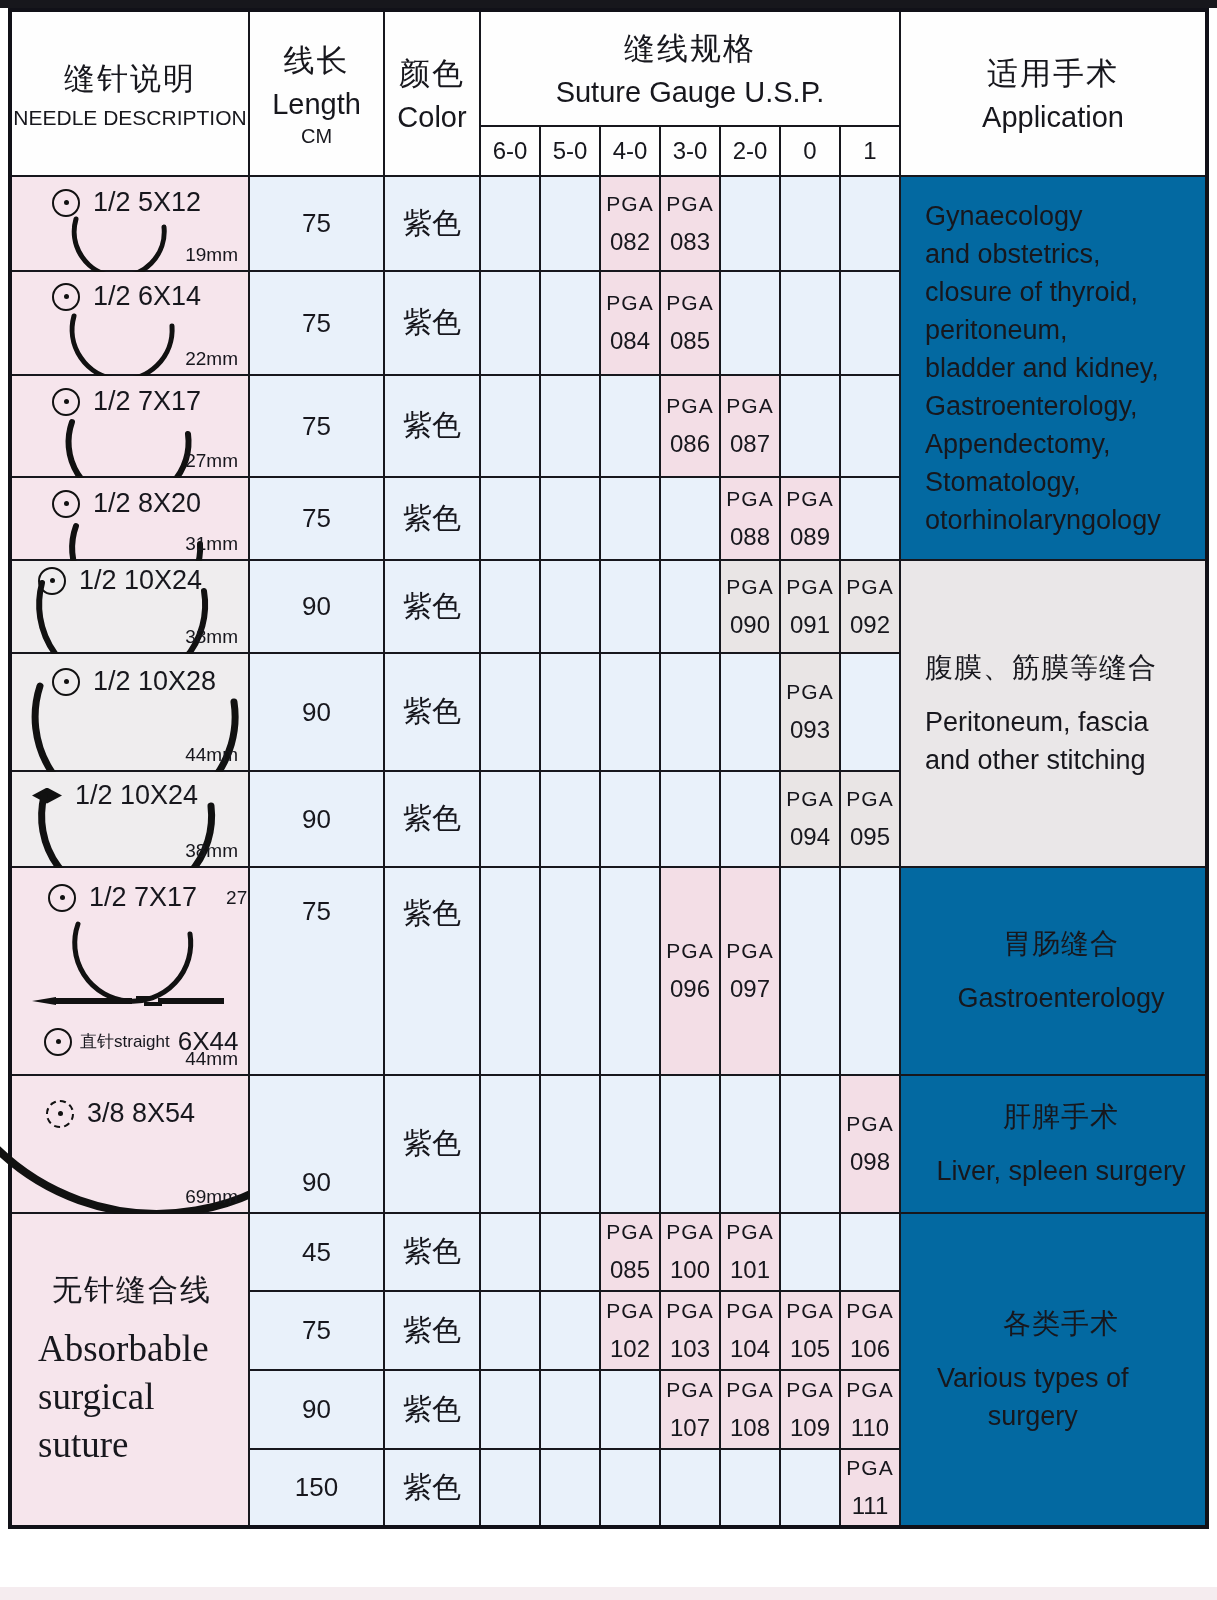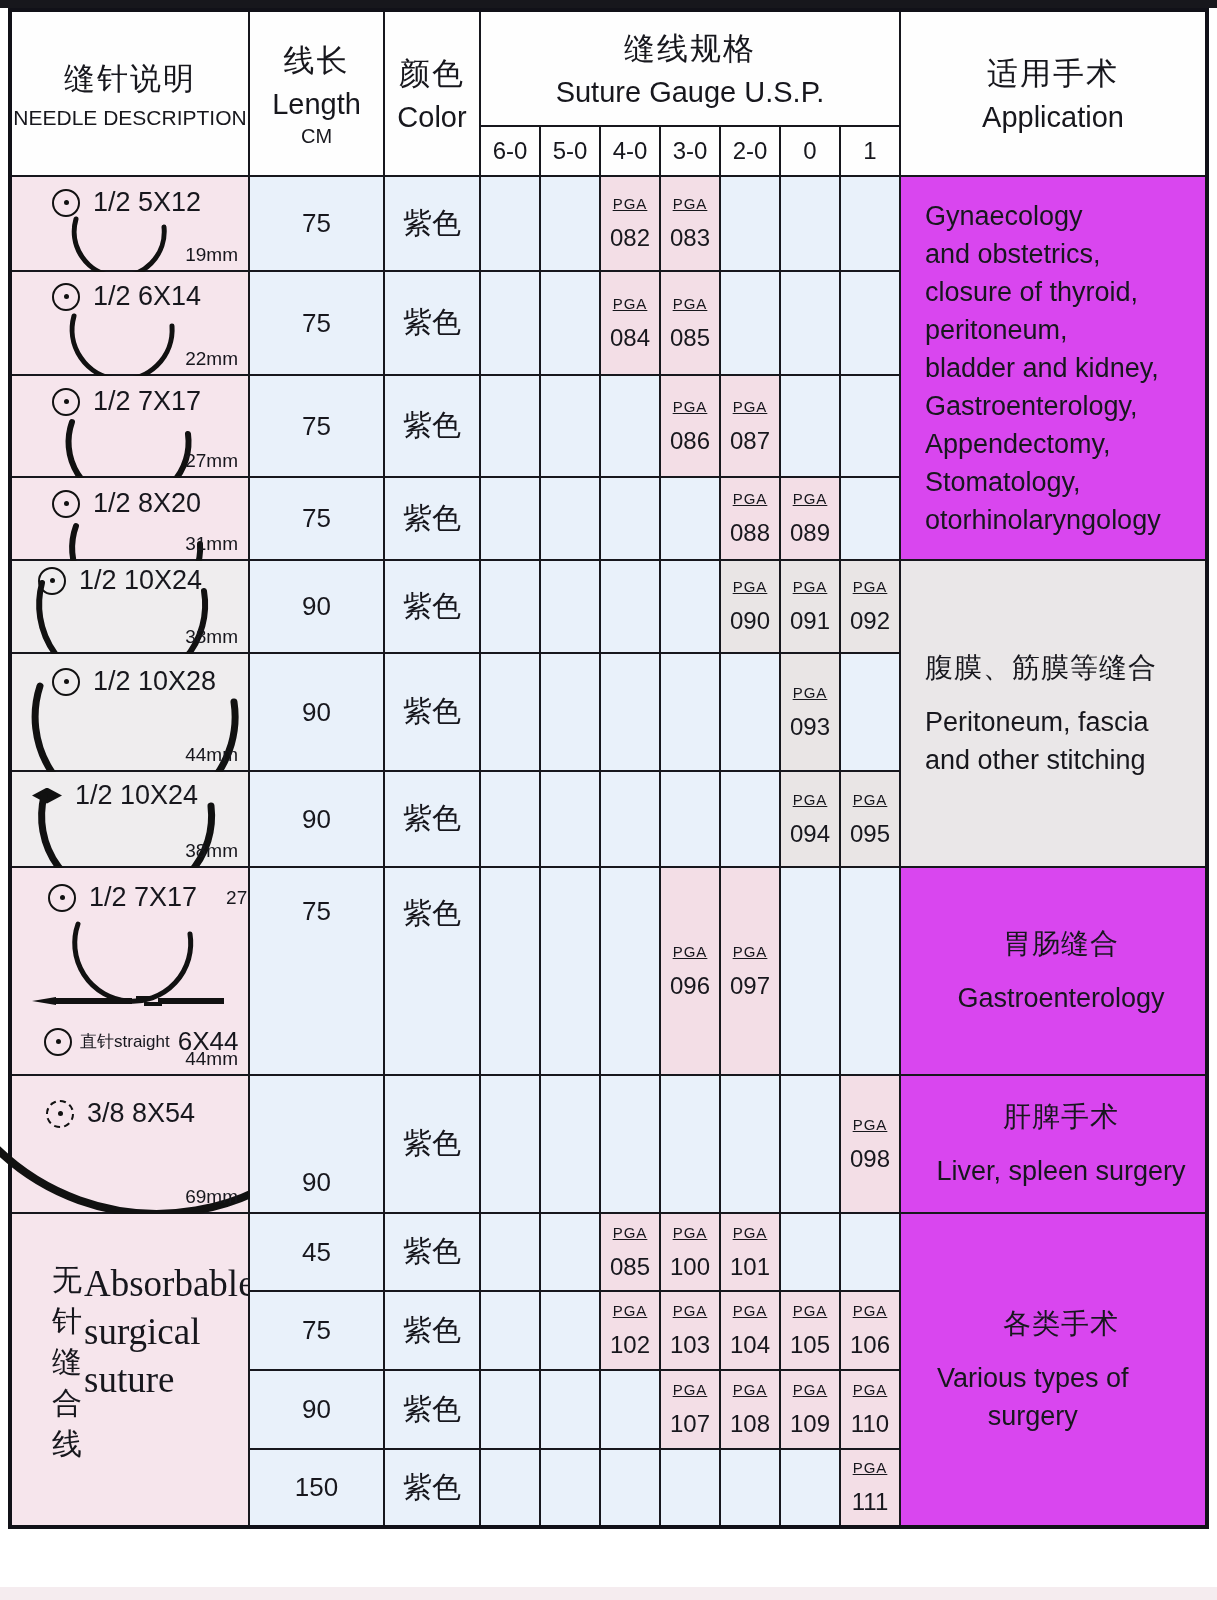--- a/index.html
+++ b/index.html
@@ -8,34 +8,34 @@
   .below-strip{position:absolute;left:0;top:1587px;width:1217px;height:13px;background:#f5ecef;}
   table.sheet{position:absolute;left:8px;top:8px;width:1201px;border-collapse:collapse;table-layout:fixed;border:4px solid #111118;}
   td,th{border:2px solid #17171d;padding:0;position:relative;vertical-align:middle;font-weight:normal;}
   
   .wh{background:#fefefe;}
   .bl{background:#e9f1fa;}
   .pk{background:#f6e5ec;}
   .gy{background:#efedee;}
   .hp{background:#f3dee6;}
   .hg{background:#e9e5e5;}
-  .apk{background:#d946ef;}
+  .apk{background:#0369a1;}
   .agy{background:#eae7e8;}
   
   .hzh{font-size:31px;letter-spacing:2px;}
   .hen{font-size:21px;margin-top:6px;}
   .hen2{font-size:29px;}
   .hcm{font-size:20px;margin-top:4px;}
   th .stack{display:flex;flex-direction:column;align-items:center;justify-content:center;height:100%;}
   .gauge-col-label{font-size:24px;text-align:center;}
   
   .len{text-align:center;font-size:26px;}
   .col{text-align:center;font-size:29px;}
   .pga{display:flex;flex-direction:column;align-items:center;justify-content:center;height:100%;}
-  .pl{font-size:15px;letter-spacing:1px;text-decoration:underline;}
+  .pl{font-size:21px;letter-spacing:1px;}
   .pn{font-size:24px;margin-top:12px;}
   
   .spec{position:absolute;display:flex;align-items:center;gap:13px;font-size:27px;white-space:nowrap;}
   .eye{width:24px;height:24px;border:2px solid #111;border-radius:50%;position:relative;flex:0 0 auto;}
   .eye::after{content:"";position:absolute;left:50%;top:50%;width:5px;height:5px;margin:-2.5px 0 0 -2.5px;border-radius:50%;background:#111;}
   .eye.dashed{border-style:dashed;}
   .dia{width:30px;height:16px;background:#111;clip-path:polygon(50% 0,100% 50%,50% 100%,0 50%);flex:0 0 auto;}
   .mm{position:absolute;right:10px;bottom:4px;font-size:19px;}
   .mmtop{font-size:19px;margin-left:16px;}
   .zhsmall{font-size:17px;}
@@ -47,21 +47,21 @@
   
   .app{vertical-align:middle;}
   .appbox{display:flex;flex-direction:column;justify-content:center;height:100%;padding:6px 8px 6px 24px;box-sizing:border-box;}
   .ml{white-space:pre-line;}
   .app-en{font-size:27px;line-height:38px;text-align:left;}
   .app-zh{font-size:28px;margin-bottom:16px;letter-spacing:1px;text-align:left;}
   .appbox.center{align-items:center;}
   .appbox.center .app-zh,.appbox.center .app-en{text-align:center;}
   .app5 .app-en{align-self:flex-start;padding-left:12px;text-align:left;}
   
-  .nnbox{padding:10px 6px 10px 26px;display:flex;justify-content:flex-start;height:100%;box-sizing:border-box;}
+  .nnbox{padding:10px 6px 10px 26px;display:flex;flex-direction:column;justify-content:flex-start;height:100%;box-sizing:border-box;}
   .nn-zh{font-size:30px;letter-spacing:2px;margin-bottom:14px;padding-left:14px;}
   .nn-en{font-family:"Liberation Serif","DejaVu Serif",serif;font-size:37px;line-height:48px;}
   .vbottom{vertical-align:bottom;}
   .pb14{padding-bottom:14px;}
 </style>
 </head>
 <body>
 
 <div class="top-bar"></div>
 

